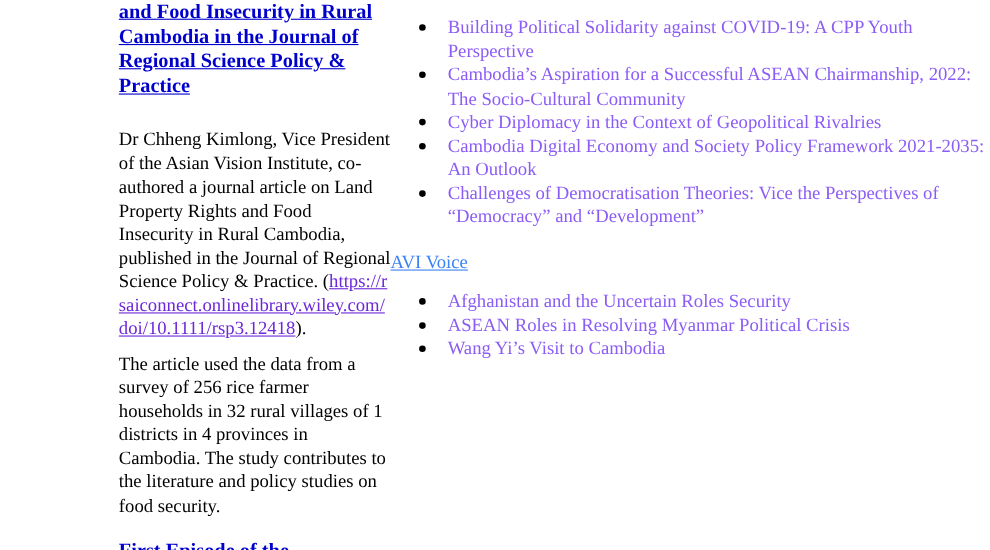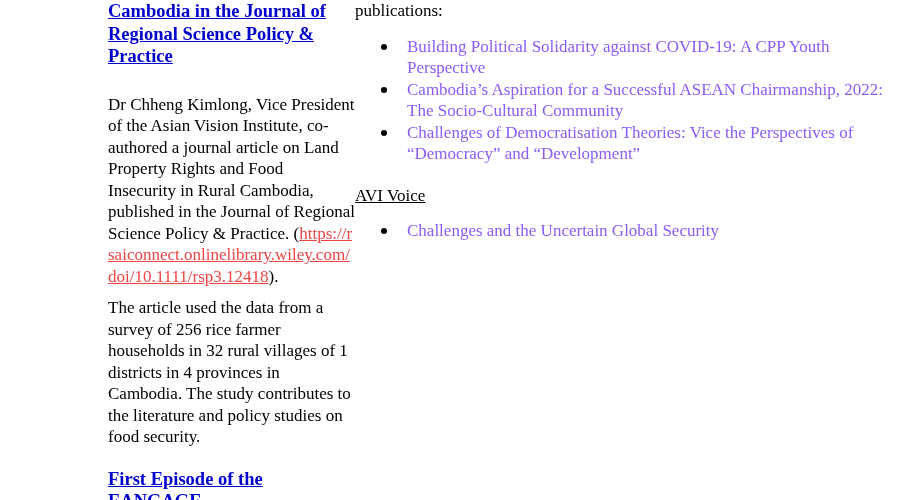--- a/index.html
+++ b/index.html
@@ -54,26 +54,26 @@
     line-height: 21.5px;
     color: #000000;
     margin: 0;
   }
   .gap-14 { height: 14px; }
   .gap-10 { height: 10px; }
   .gap-20 { height: 20px; }
   .gap-26 { height: 26px; }
 
   a.link {
-    color: #ef4444;
+    color: #6d28d9;
     text-decoration: underline;
     word-break: break-all;
   }
   .sub-link {
-    color: #000000;
+    color: #3b82f6;
     font-size: 17px;
     line-height: 21.5px;
     text-decoration: underline;
     display: inline-block;
   }
 
   
   ul.bullets {
     list-style: none;
     margin: 0;
@@ -108,20 +108,21 @@
 </style>
 </head>
 <body>
 
 <div class="page">
   <div class="columns">
 
     <div class="col-left">
 
       <div>
+        <div class="heading">and Food Insecurity in Rural</div>
         <div class="heading heading-cont">Cambodia in the Journal of</div>
         <div class="heading heading-cont">Regional Science Policy &amp; Practice</div>
       </div>
 
       <div class="gap-26"></div>
 
       <p class="body-text"><span>Dr Chheng Kimlong, Vice President of the Asian Vision Institute, co-authored a journal article on Land Property Rights and Food Insecurity in Rural Cambodia, published in the Journal of Regional Science Policy &amp; Practice. (</span><a class="link" href="#">https://rsaiconnect.onlinelibrary.wiley.com/doi/10.1111/rsp3.12418</a><span>).</span></p>
 
       <div class="gap-10"></div>
 
@@ -131,38 +132,40 @@
 
       <div>
         <div class="heading">First Episode of the EANGAGE</div>
 
       </div>
 
     </div>
 
     <div class="col-right">
 
-      <p class="right-intro">publications:</p>
 
       <div class="gap-14"></div>
 
       <ul class="bullets">
         <li><span class="dot"></span><span>Building Political Solidarity against COVID-19: A CPP Youth Perspective</span></li>
         <li><span class="dot"></span><span>Cambodia’s Aspiration for a Successful ASEAN Chairmanship, 2022: The Socio-Cultural Community</span></li>
+        <li><span class="dot"></span><span>Cyber Diplomacy in the Context of Geopolitical Rivalries</span></li>
+        <li><span class="dot"></span><span>Cambodia Digital Economy and Society Policy Framework 2021-2035: An Outlook</span></li>
         <li><span class="dot"></span><span>Challenges of Democratisation Theories: Vice the Perspectives of “Democracy” and “Development”</span></li>
       </ul>
 
       <div class="gap-20"></div>
 
       <div style="padding-left:0px;">
         <a class="sub-link" href="#">AVI Voice</a>
       </div>
 
       <div class="gap-14"></div>
 
       <ul class="bullets truncated-last">
-        <li><span class="dot"></span><span>Challenges and the Uncertain Global Security</span></li>
-        <li><span class="dot"></span></li>
+        <li><span class="dot"></span><span>Afghanistan and the Uncertain Roles Security</span></li>
+        <li><span class="dot"></span><span>ASEAN Roles in Resolving Myanmar Political Crisis</span></li>
+        <li><span class="dot"></span><span>Wang Yi’s Visit to Cambodia</span></li>
       </ul>
 
     </div>
   </div>
 </div>
 
 </body></html>

